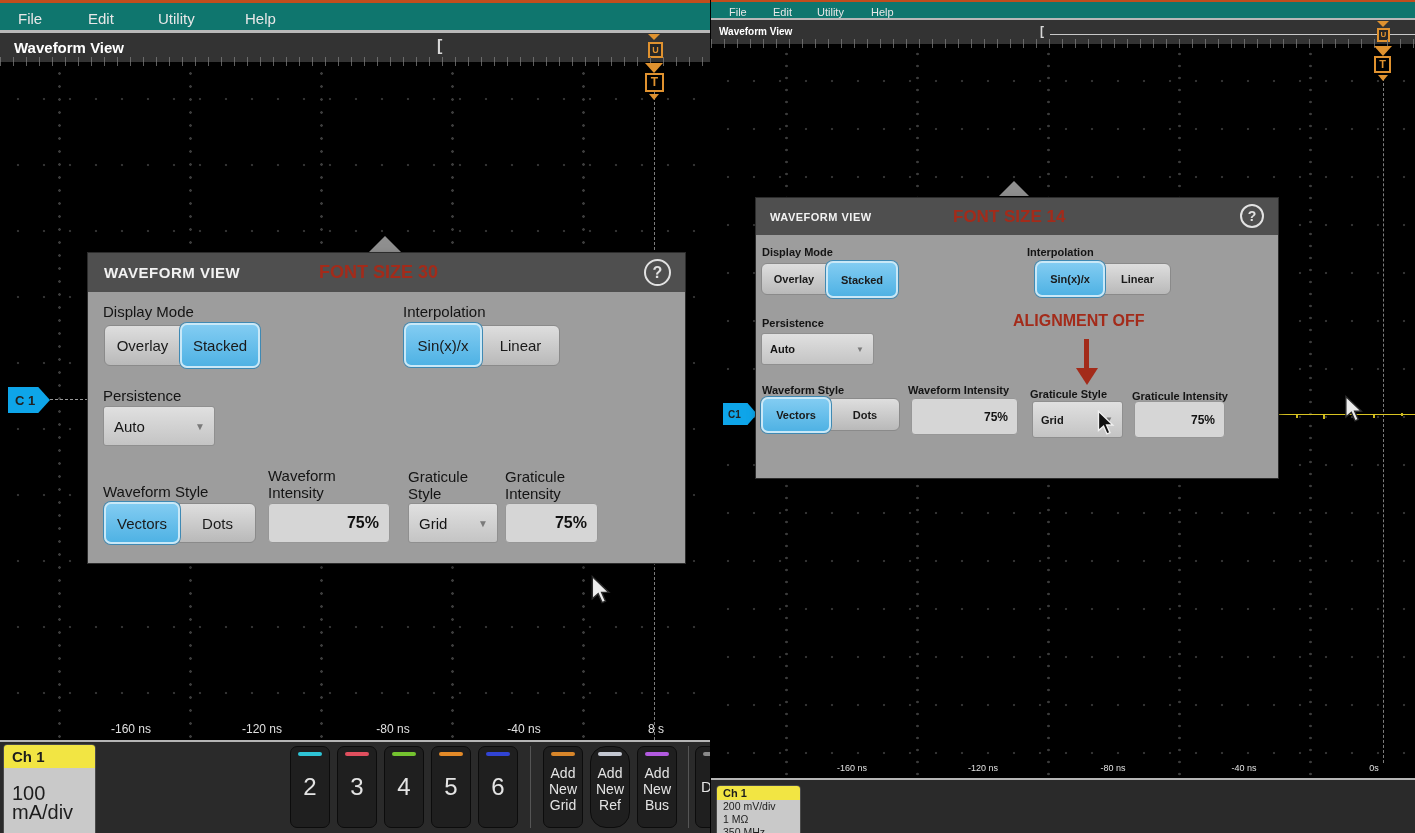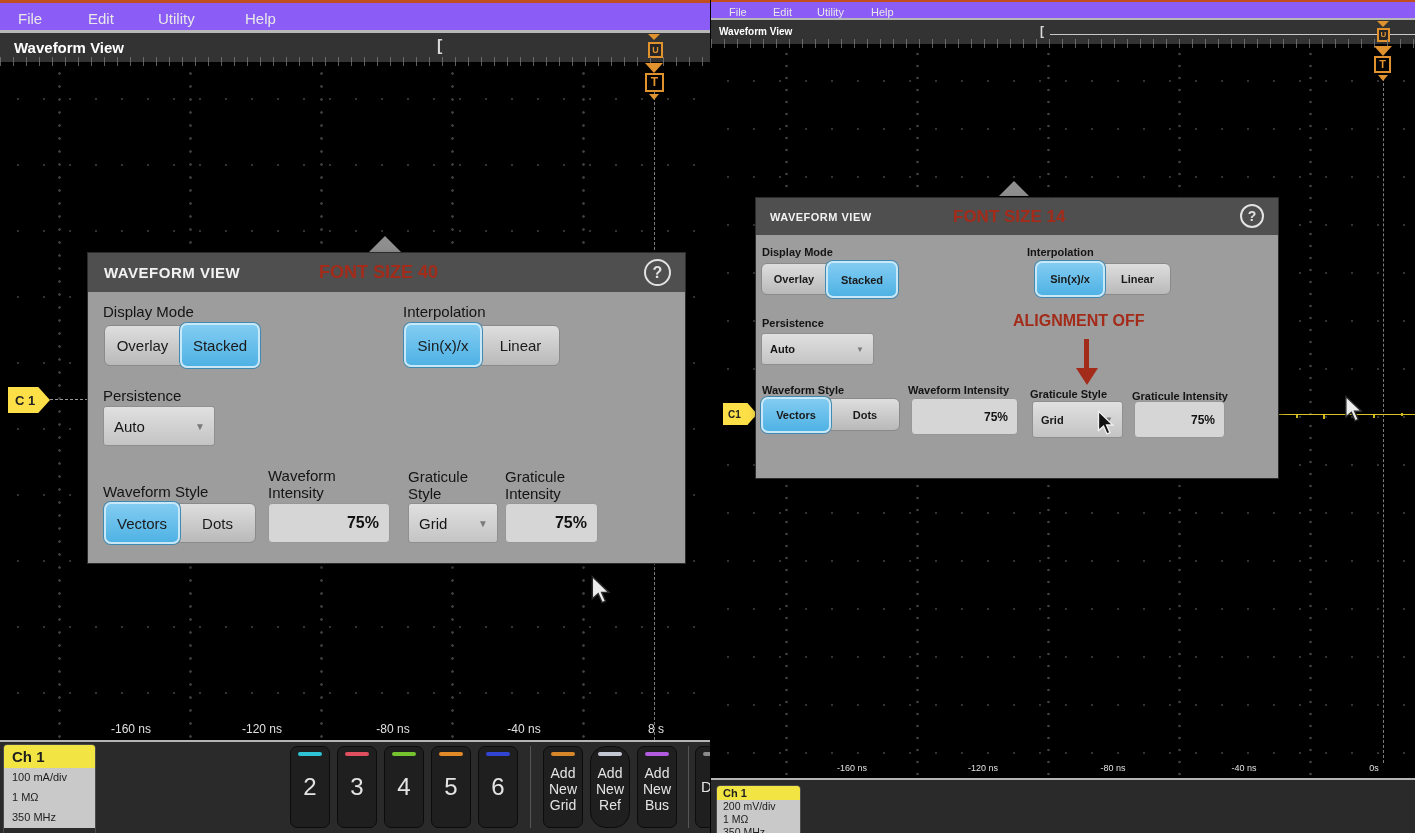--- a/index.html
+++ b/index.html
@@ -3,21 +3,21 @@
 <meta charset="utf-8">
 <style>
   * { margin:0; padding:0; box-sizing:border-box; }
   body { background:#000; font-family:"Liberation Sans", sans-serif; }
   #stage { position:relative; width:1415px; height:833px; overflow:hidden; background:#000; }
   .screen { position:absolute; top:0; height:833px; overflow:hidden; }
   #screen-left { left:0; width:710px; }
   #screen-right { left:710px; width:705px; border-left:1px solid #000; }
 
   
-  .menubar { position:absolute; left:0; right:0; top:0; background:#8b5cf6; border-top:3px solid #c24d1d; }
+  .menubar { position:absolute; left:0; right:0; top:0; background:#0f766e; border-top:3px solid #c24d1d; }
   #screen-left .menubar { height:30px; }
   #screen-right .menubar { height:18px; border-top-width:2px; }
   .menu-item { position:absolute; color:#e8e8e8; cursor:default; }
   #screen-left .menu-item { top:7px; font-size:15px; }
   #screen-right .menu-item { top:4px; font-size:11px; }
   .chrome-sep { position:absolute; left:0; right:0; background:#b8b8b8; }
   #screen-left .chrome-sep { top:30px; height:3px; }
   #screen-right .chrome-sep { top:18px; height:2px; }
   .tabbar { position:absolute; left:0; right:0; background:#333; }
   #screen-left .tabbar { top:33px; height:29px; }
@@ -51,21 +51,21 @@
   .hdash { position:absolute; height:0; border-top:1px dashed #9a9a9a; z-index:1; }
 
   
   .tri-down-sm { position:absolute; width:0; height:0; border-left:6px solid transparent; border-right:6px solid transparent; border-top:6px solid #e0922f; }
   .u-box { position:absolute; border:2px solid #e0922f; color:#e0922f; font-size:9px; font-weight:bold; text-align:center; background:#262626; }
   .tri-down { position:absolute; width:0; height:0; border-left:9px solid transparent; border-right:9px solid transparent; border-top:10px solid #e0922f; z-index:2; }
   .t-flag { position:absolute; border:2px solid #e0922f; color:#e0922f; font-weight:bold; text-align:center; background:#000; z-index:2; }
   .t-tail { position:absolute; width:0; height:0; border-left:5px solid transparent; border-right:5px solid transparent; border-top:6px solid #e0922f; z-index:2; }
 
   
-  .c1-tag { position:absolute; background:#fde047; color:#222; font-weight:bold; display:flex; align-items:center; z-index:2;
+  .c1-tag { position:absolute; background:#0ea5e9; color:#222; font-weight:bold; display:flex; align-items:center; z-index:2;
     clip-path:polygon(0 0, 72% 0, 100% 50%, 72% 100%, 0 100%); }
   #screen-left .c1-tag { left:8px; top:387px; width:42px; height:26px; font-size:13px; padding-left:7px; }
   #screen-right .c1-tag { left:12px; top:403px; width:34px; height:22px; font-size:10px; padding-left:5px; }
 
   
   .dialog { position:absolute; background:#9d9d9d; box-shadow:0 0 0 1px #2c2c2c, 2px 3px 8px rgba(0,0,0,.5); z-index:3; }
   .dlg-notch { position:absolute; width:0; height:0; border-left:17px solid transparent; border-right:17px solid transparent; border-bottom:17px solid #8f8f8f; z-index:3; }
   .dlg-header { position:absolute; left:0; right:0; top:0; background:#4f4f4f; }
   .dlg-title { position:absolute; color:#f2f2f2; font-weight:bold; letter-spacing:.5px; }
   .annotation { position:absolute; font-weight:bold; white-space:nowrap; }
@@ -106,21 +106,21 @@
   #screen-right .bottom-sep { top:778px; }
   .bottombar { position:absolute; left:0; right:0; bottom:0; background:#2a2a2a; }
   #screen-left .bottombar { top:742px; }
   #screen-right .bottombar { top:780px; }
 
   .ch-badge { position:absolute; border:1px solid #4a4a4a; border-radius:4px 4px 0 0; overflow:hidden; z-index:2; }
   .ch-badge .hd { background:#f2e543; color:#1d1d1d; font-weight:bold; }
   .ch-badge .bd { background:#c9c9c9; color:#1d1d1d; }
   #screen-left .ch-badge { left:3px; top:2px; width:93px; height:90px; }
   #screen-left .ch-badge .hd { font-size:15px; padding:3px 0 3px 8px; }
-  #screen-left .ch-badge .bd div { font-size:11px; padding:0 0 1px 8px; line-height:19px; }
+  #screen-left .ch-badge .bd div { font-size:20px; padding:16px 0 1px 8px; line-height:19px; }
   #screen-right .ch-badge { left:5px; top:5px; width:85px; height:49px; }
   #screen-right .ch-badge .hd { font-size:11px; padding:1px 0 1px 6px; }
   #screen-right .ch-badge .bd div { font-size:10.5px; padding-left:6px; line-height:13px; }
 
   .chan-btn { position:absolute; top:4px; width:40px; height:82px; background:#1f1f1f; border:1px solid #0c0c0c; border-radius:7px; color:#e4e4e4; display:flex; align-items:center; justify-content:center; text-align:center; }
   .chan-btn .stripe { position:absolute; top:5px; left:7px; right:7px; height:4px; border-radius:2px; }
   .chan-btn.num { font-size:24px; }
   .chan-btn.txt { font-size:14px; line-height:1.12; padding-top:6px; }
   .btn-sep { position:absolute; top:4px; width:1px; height:82px; background:#555; }
 
@@ -157,21 +157,21 @@
     <div class="t-flag" style="left:645px; top:73px; width:19px; height:19px; font-size:12px; line-height:15px;">T</div>
     <div class="t-tail" style="left:649px; top:94px;"></div>
 
     <div class="c1-tag">C 1</div>
     <div class="hdash" style="left:50px; top:399px; width:38px;"></div>
 
     <div class="dlg-notch" style="left:368px; top:236px;"></div>
     <div class="dialog" id="dlg-left" style="left:88px; top:253px; width:597px; height:310px;">
       <div class="dlg-header" style="height:39px;">
         <div class="dlg-title" style="left:16px; top:11px; font-size:15px;">WAVEFORM VIEW</div>
-        <div class="annotation" style="left: 231px; top: 9px; font-size: 18px; color: rgb(163, 43, 26);">FONT SIZE 40</div>
+        <div class="annotation" style="left: 231px; top: 9px; font-size: 18px; color: rgb(163, 43, 26);">FONT SIZE 30</div>
         <div class="help-btn" style="right:14px; top:6px; width:27px; height:27px; font-size:16px; line-height:24px;">?</div>
       </div>
 
       <div class="fld-label" style="left:15px; top:50px;">Display Mode</div>
       <div class="seg" style="left:16px; top:72px;">
         <div class="seg-btn first" style="width:77px; height:41px;">Overlay</div>
         <div class="seg-btn sel" style="width:80px; height:45px; margin:-2px 0 0 -1px;">Stacked</div>
       </div>
 
       <div class="fld-label" style="left:315px; top:50px;">Interpolation</div>

